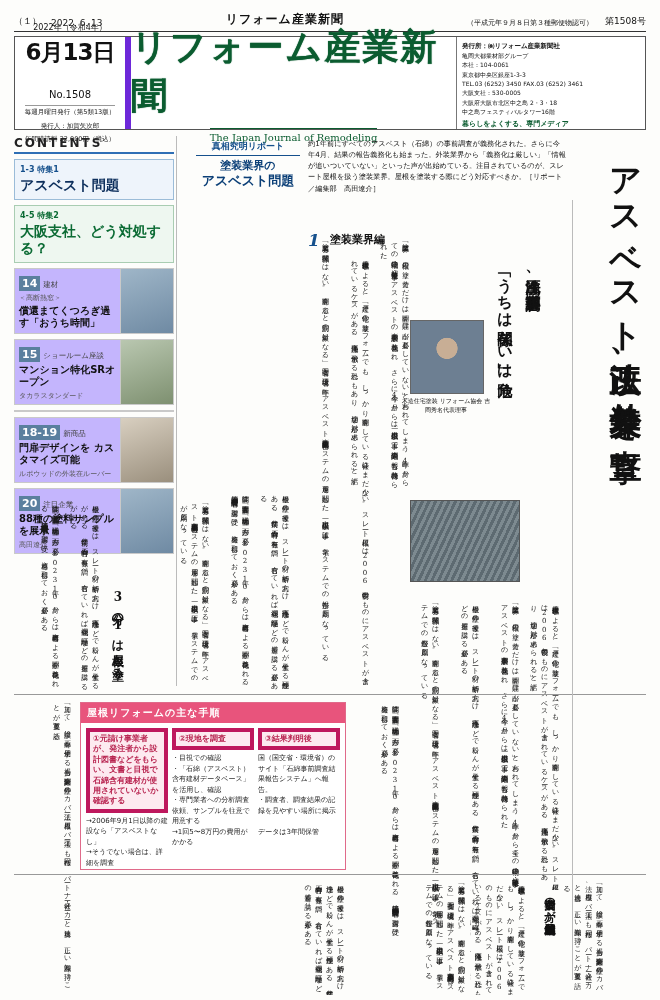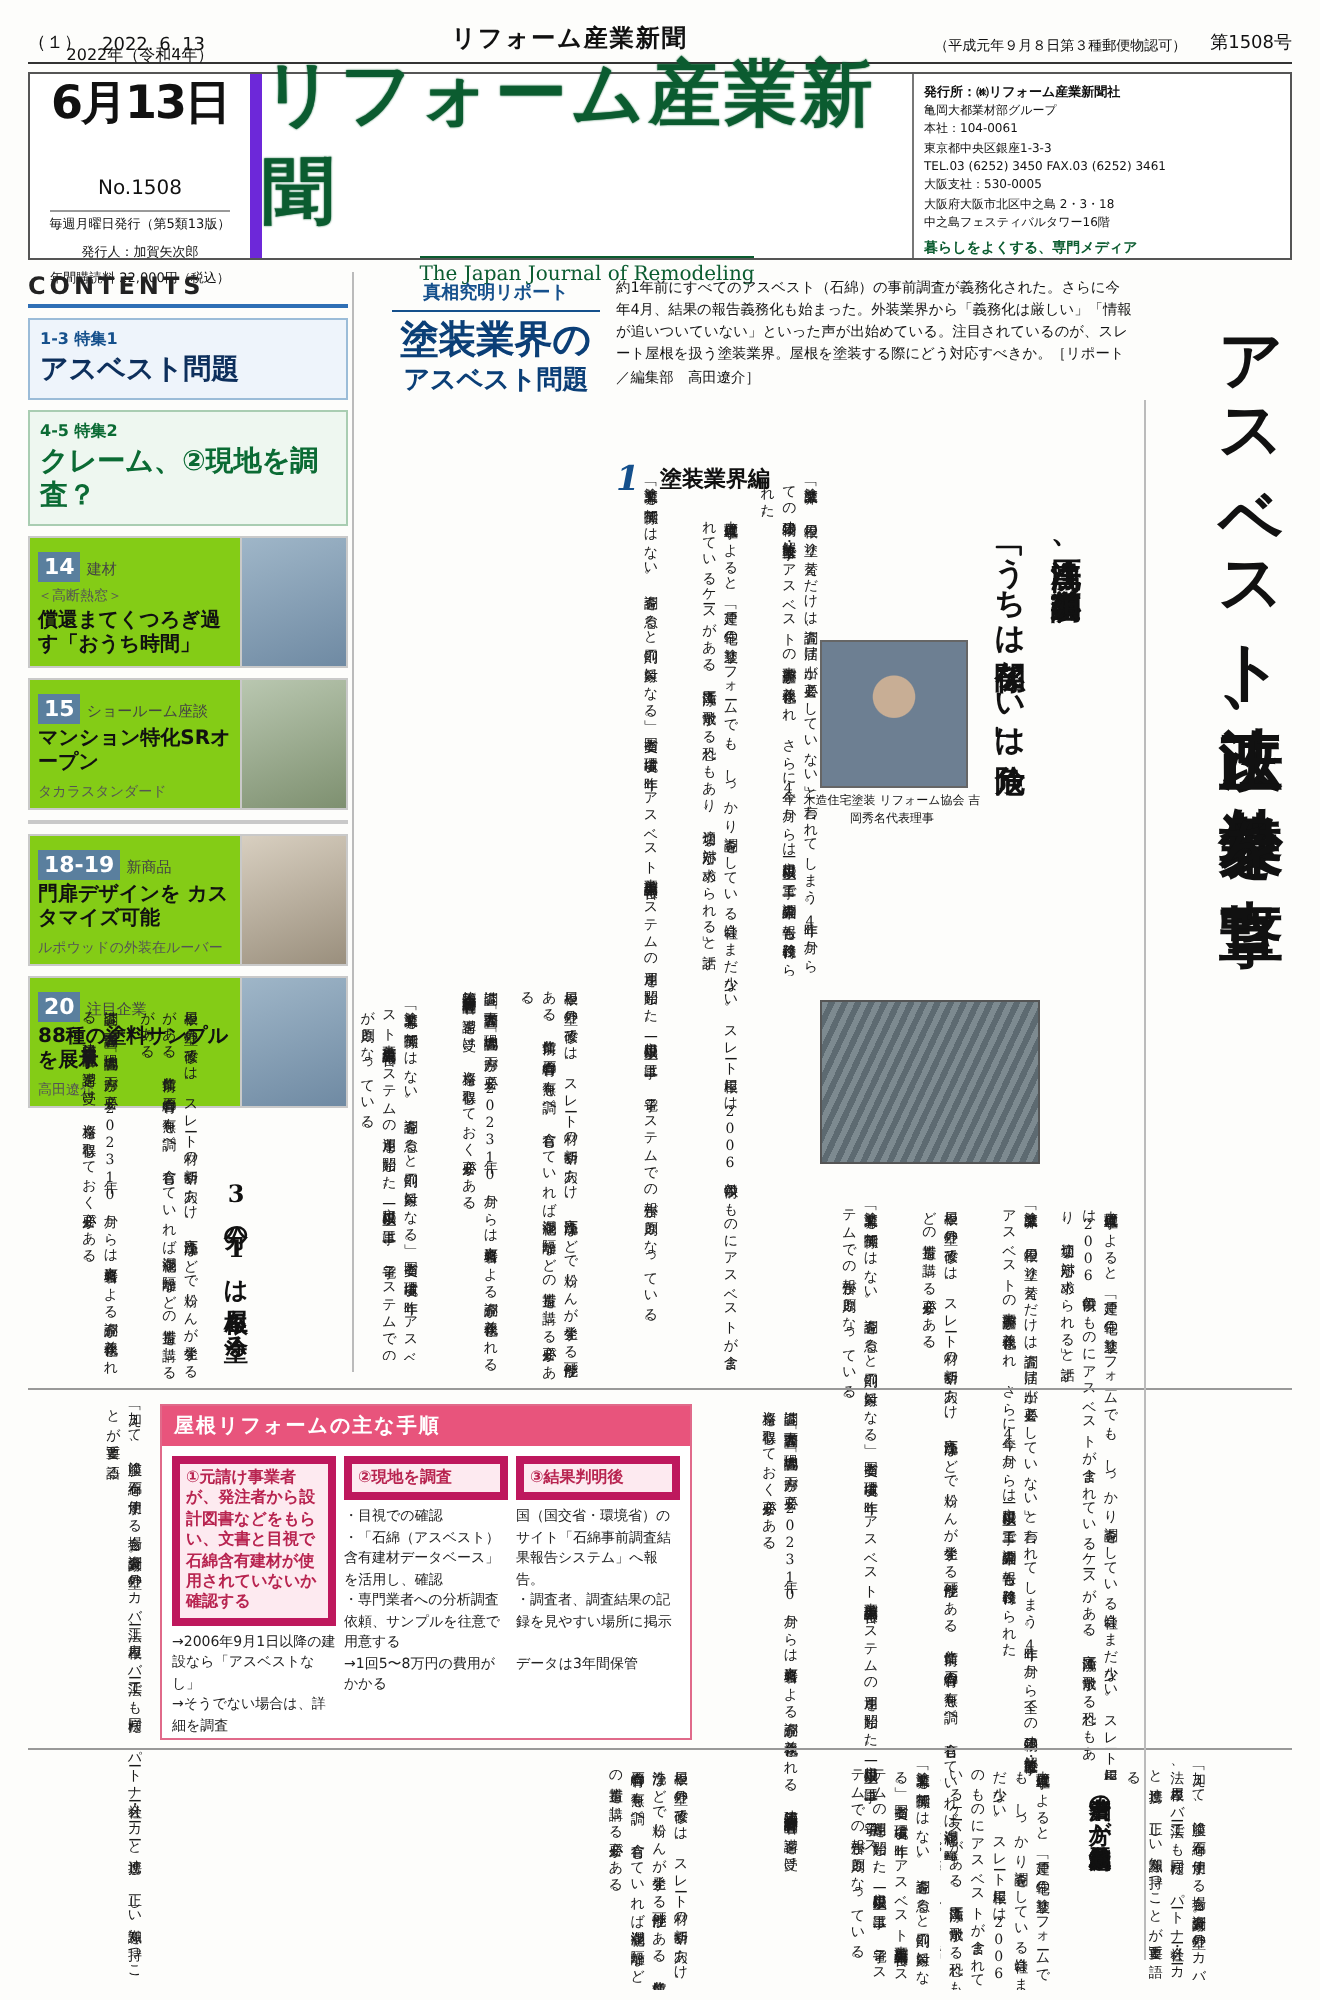--- a/index.html
+++ b/index.html
@@ -73,21 +73,21 @@
   }
   .feat{
     border:1px solid #9bbcd8;background:#eef4fb;margin-bottom:5px;padding:4px 5px;
   }
   .feat .tag{font-size:8px;color:#15508c;font-weight:bold;}
   .feat .headline{font-size:14px;font-weight:bold;color:#0d2f5c;margin-top:2px;line-height:1.25;}
   .feat.green .headline{color:#0b6b34;}
   .feat.green{border-color:#a9cdb2;background:#eef7f0;}
   .feat.green .tag{color:#0b6b34;}
   .item{
-    border:1px solid #c9c9c9;margin-bottom:5px;display:flex;background:#84cc16;
+    border:1px solid #c9c9c9;margin-bottom:5px;display:flex;background:#c4b5fd;
   }
   .item .txt{flex:1;padding:3px 4px;}
   .item .pg{
     font-size:11px;font-weight:bold;color:#fff;background:#5a7f9e;
     padding:1px 3px;display:inline-block;margin-right:3px;
   }
   .item .cat{font-size:7.5px;color:#444;}
   .item .ttl{font-size:10px;font-weight:bold;line-height:1.25;margin-top:2px;color:#111;}
   .item .sub2{font-size:7px;color:#555;margin-top:2px;}
   .item .thumb{
@@ -200,21 +200,21 @@
         <span>特集1</span>
       </div>
       <div class="headline">アスベスト問題</div>
     </div>
 
     <div class="feat green">
       <div class="tag">
         <span>4-5</span>
         <span>特集2</span>
       </div>
-      <div class="headline">クレーム、②現地を調査？</div>
+      <div class="headline">大阪支社、どう対処する？</div>
     </div>
 
     <div class="item">
       <div class="txt">
         <span class="pg">14</span><span class="cat">建材</span>
         <div class="sub2">＜高断熱窓＞</div>
         <div class="ttl">償還まてくつろぎ過す「おうち時間」</div>
       </div>
       <div class="thumb"></div>
     </div>
@@ -246,21 +246,21 @@
         <span class="pg">20</span><span class="cat">注目企業</span>
         <div class="ttl">88種の塗料サンプルを展示</div>
         <div class="sub2">高田遼介</div>
       </div>
       <div class="thumb"></div>
     </div>
   </div>
 
   <div style="position:absolute;top:140px;left:196px;width:104px;text-align:center;">
     <div style="font-size:9px;font-weight:bold;color:#15508c;border-bottom:1px solid #15508c;padding-bottom:2px;">真相究明リポート</div>
-    <div style="font-size:19px;font-weight:bold;color:#0b3f77;margin-top:3px;line-height:1.25;">塗装業界の</div>
+    <div style="font-size:11px;font-weight:bold;color:#0b3f77;margin-top:3px;line-height:1.25;">塗装業界の</div>
     <div style="font-size:13px;font-weight:bold;color:#0b3f77;line-height:1.25;">アスベスト問題</div>
   </div>
 
   <div style="position:absolute;top:138px;left:308px;width:258px;height:64px;font-size:7.2px;line-height:1.55;">約1年前にすべてのアスベスト（石綿）の事前調査が義務化された。さらに今年4月、結果の報告義務化も始まった。外装業界から「義務化は厳しい」「情報が追いついていない」といった声が出始めている。注目されているのが、スレート屋根を扱う塗装業界。屋根を塗装する際にどう対応すべきか。［リポート／編集部　高田遼介］</div>
 
   <div class="bigtitle" style="top:146px;right:16px;width:74px;height:610px;">アスベスト法改正、外装業界を直撃</div>
 
   <div style="position:absolute;top:230px;left:308px;width:18px;height:22px;
               font-family:'DejaVu Serif',serif;font-style:italic;font-weight:bold;font-size:17px;color:#15508c;">1</div>
   <div style="position:absolute;top:232px;left:330px;font-size:11px;font-weight:bold;color:#111;">塗装業界編</div>

